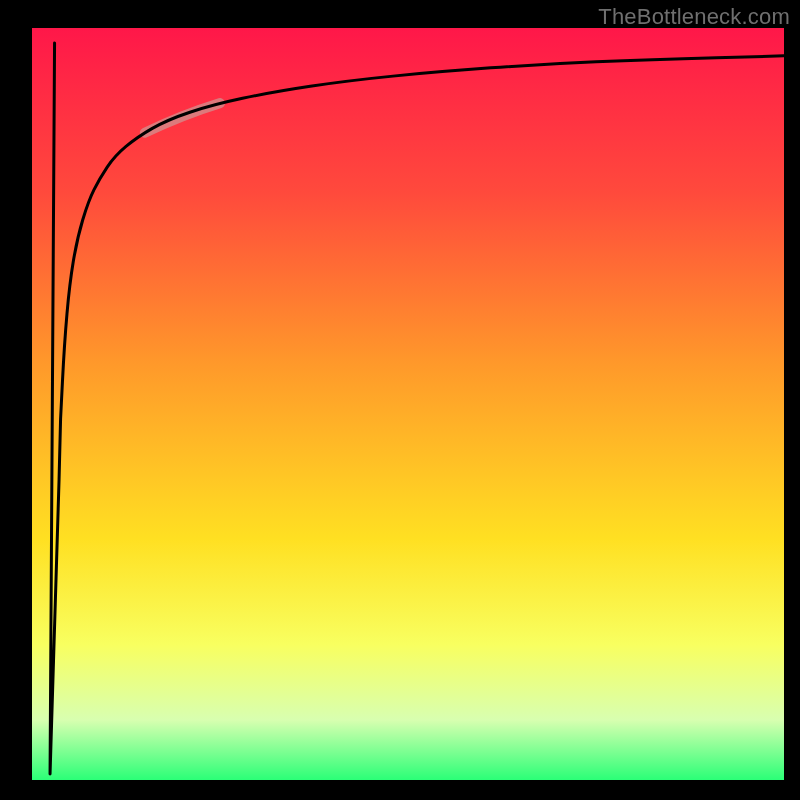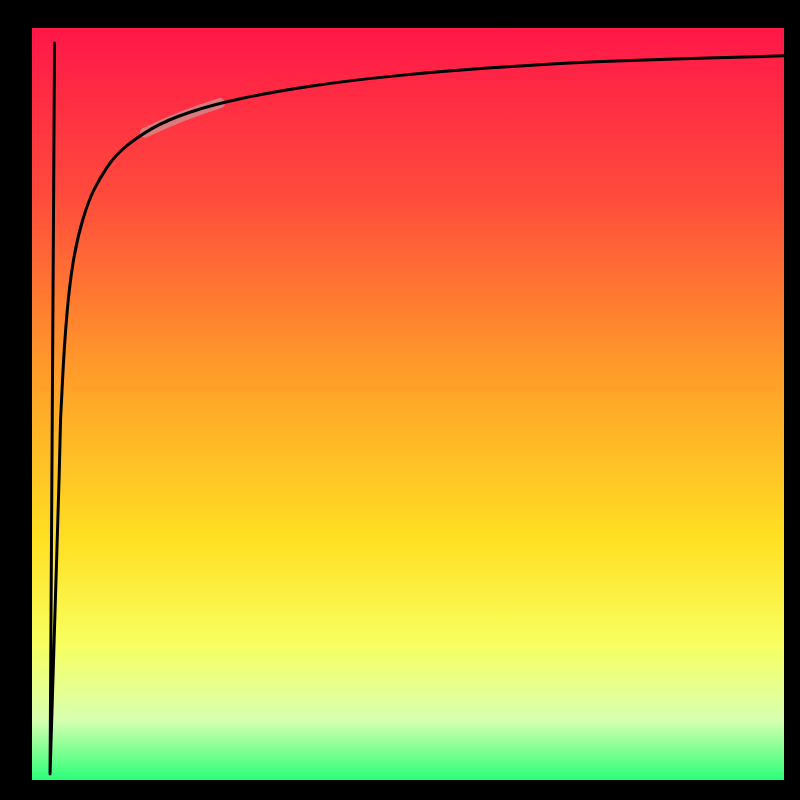--- a/index.html
+++ b/index.html
@@ -40,20 +40,21 @@
     font-size: 22px;
     font-weight: 400;
     letter-spacing: 0.2px;
   }
 </style>
 </head>
 <body>
 
 <div class="frame">
 
+  <div class="watermark">TheBottleneck.com</div>
 
   <div class="plot-area">
     <svg viewBox="0 0 752 752" preserveAspectRatio="none">
       <defs>
         <linearGradient id="bg-grad" x1="0" y1="0" x2="0" y2="1">
             <stop offset="0%" stop-color="#ff1749"></stop>
             <stop offset="22%" stop-color="#ff4a3c"></stop>
             <stop offset="45%" stop-color="#ff9a2a"></stop>
             <stop offset="68%" stop-color="#ffe022"></stop>
             <stop offset="82%" stop-color="#f8ff60"></stop>

